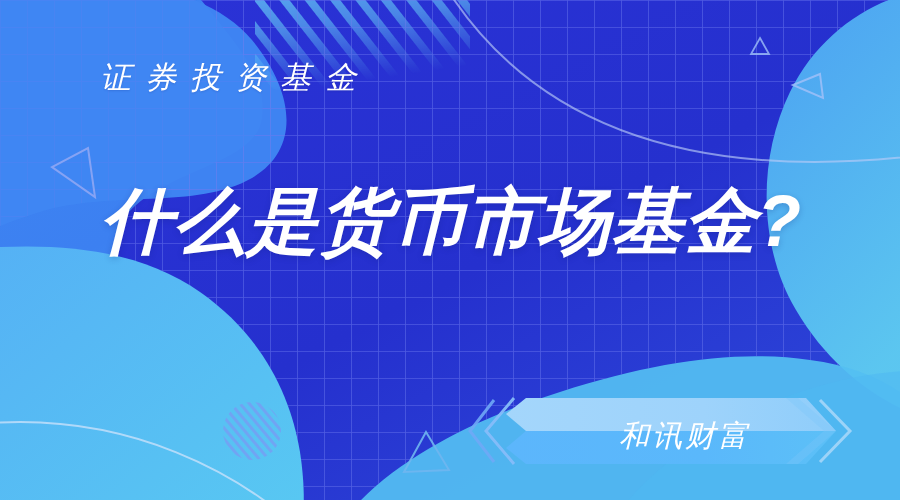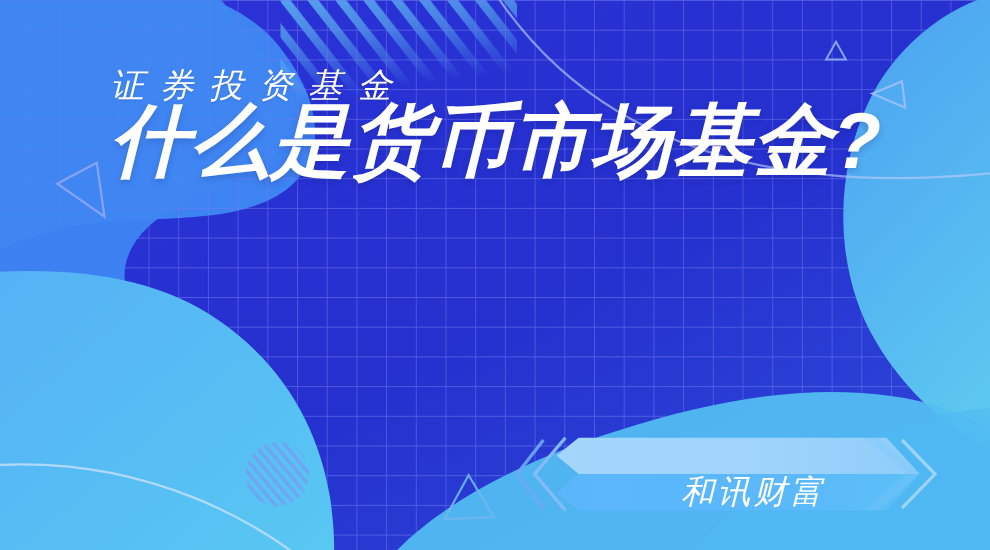--- a/index.html
+++ b/index.html
@@ -35,20 +35,21 @@
   .kicker {
     color: #ffffff;
     font-size: 31px;
     line-height: 1;
     letter-spacing: 14px;
     font-weight: 400;
     white-space: nowrap;
     text-shadow: 0 1px 2px rgba(16,32,120,0.18);
   }
   .headline {
+    margin-top: 92px;
     color: #ffffff;
     font-size: 72px;
     line-height: 1;
     font-weight: 700;
     letter-spacing: 1px;
     white-space: nowrap;
     text-shadow: 0 2px 6px rgba(16,32,120,0.22);
   }
 
   
@@ -57,21 +58,21 @@
     left: 468px;
     top: 392px;
     width: 420px;
     height: 78px;
     z-index: 50;
   }
   .ribbon svg { display:block; width: 420px; height: 78px; }
   .ribbon-label {
     position: absolute;
     left: 0;
-    top: 16px;
+    top: 5px;
     width: 420px;
     height: 78px;
     display: flex;
     align-items: center;
     justify-content: center;
     padding-left: 14px;
     box-sizing: border-box;
     color: #ffffff;
     font-size: 30px;
     font-weight: 400;

